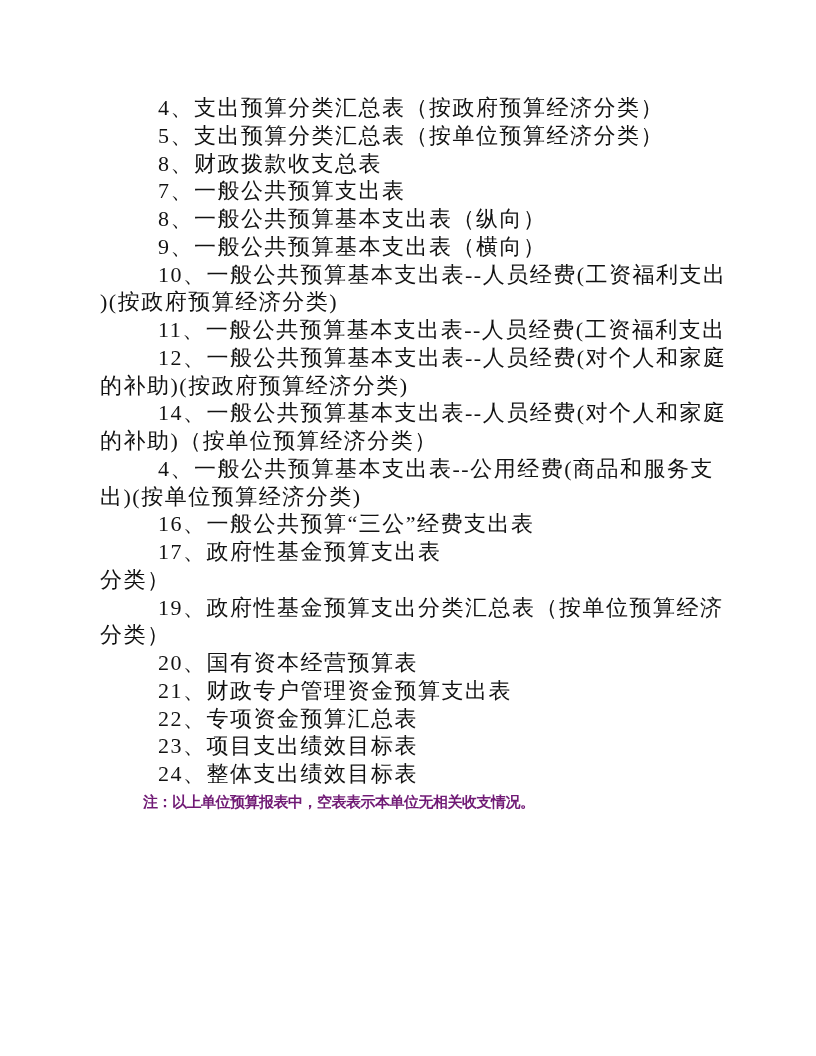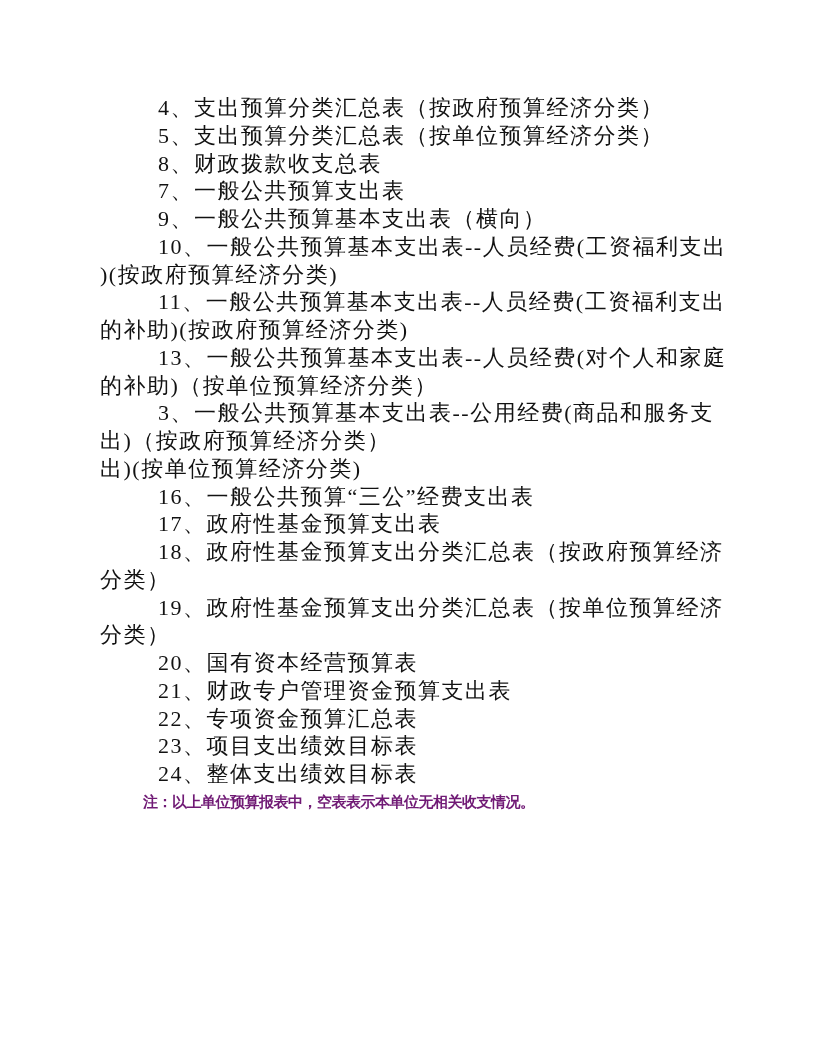--- a/index.html
+++ b/index.html
@@ -44,33 +44,33 @@
 </head>
 <body>
 
 <div class="page">
   <div class="content">
     <div>
         <div class="ln ind">4、支出预算分类汇总表（按政府预算经济分类）</div>
         <div class="ln ind">5、支出预算分类汇总表（按单位预算经济分类）</div>
         <div class="ln ind">8、财政拨款收支总表</div>
         <div class="ln ind">7、一般公共预算支出表</div>
+        <div class="ln ind">8、一般公共预算基本支出表（纵向）</div>
         <div class="ln ind">9、一般公共预算基本支出表（横向）</div>
         <div class="ln ind">10、一般公共预算基本支出表--人员经费(工资福利支出</div>
         <div class="ln">)(按政府预算经济分类)</div>
         <div class="ln ind">11、一般公共预算基本支出表--人员经费(工资福利支出</div>
+        <div class="ln ind">12、一般公共预算基本支出表--人员经费(对个人和家庭</div>
         <div class="ln">的补助)(按政府预算经济分类)</div>
-        <div class="ln ind">13、一般公共预算基本支出表--人员经费(对个人和家庭</div>
+        <div class="ln ind">14、一般公共预算基本支出表--人员经费(对个人和家庭</div>
         <div class="ln">的补助)（按单位预算经济分类）</div>
-        <div class="ln ind">3、一般公共预算基本支出表--公用经费(商品和服务支</div>
-        <div class="ln">出)（按政府预算经济分类）</div>
+        <div class="ln ind">4、一般公共预算基本支出表--公用经费(商品和服务支</div>
         <div class="ln">出)(按单位预算经济分类)</div>
         <div class="ln ind">16、一般公共预算“三公”经费支出表</div>
         <div class="ln ind">17、政府性基金预算支出表</div>
-        <div class="ln ind">18、政府性基金预算支出分类汇总表（按政府预算经济</div>
         <div class="ln">分类）</div>
         <div class="ln ind">19、政府性基金预算支出分类汇总表（按单位预算经济</div>
         <div class="ln">分类）</div>
         <div class="ln ind">20、国有资本经营预算表</div>
         <div class="ln ind">21、财政专户管理资金预算支出表</div>
         <div class="ln ind">22、专项资金预算汇总表</div>
         <div class="ln ind">23、项目支出绩效目标表</div>
         <div class="ln ind">24、整体支出绩效目标表</div>
       </div>
     <div class="ln note">注：以上单位预算报表中，空表表示本单位无相关收支情况。</div>

